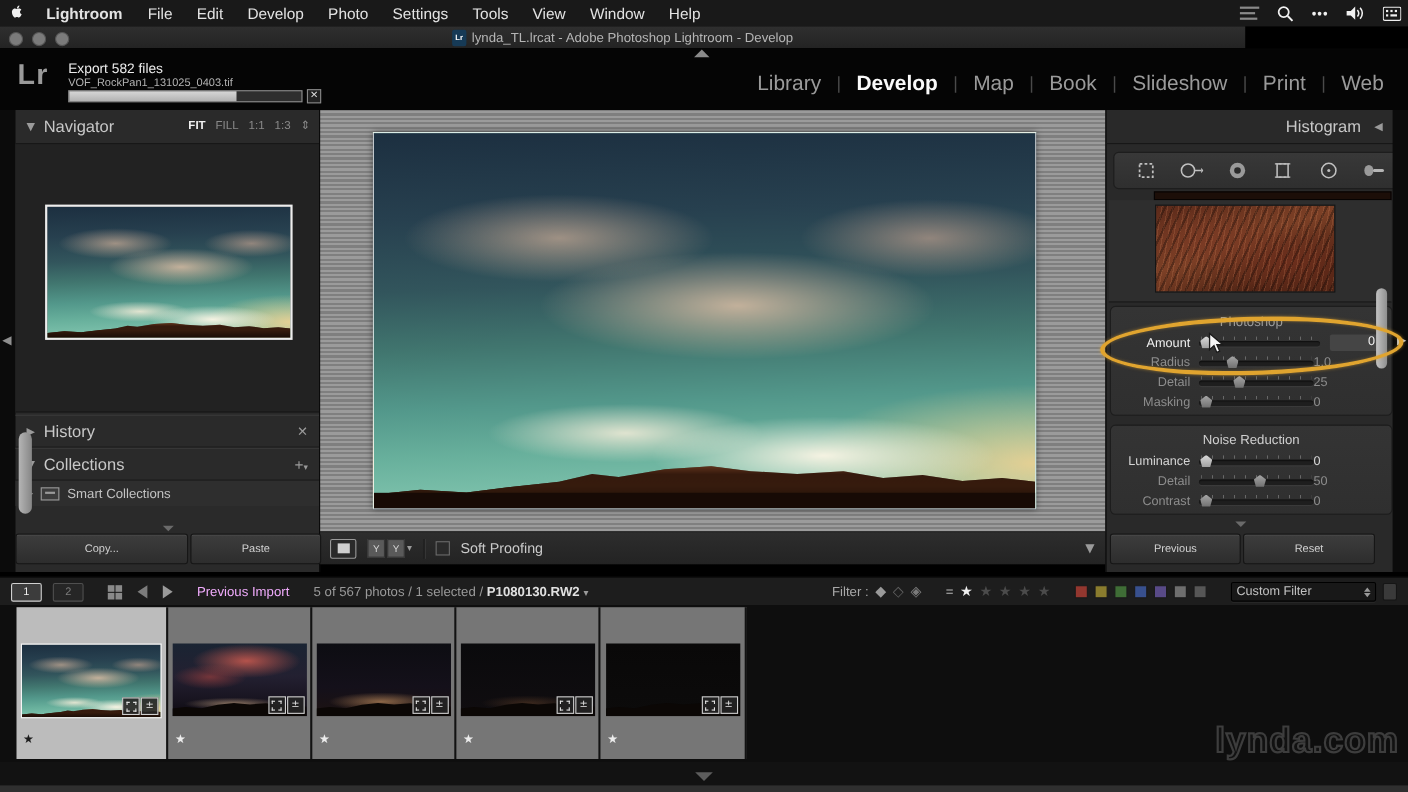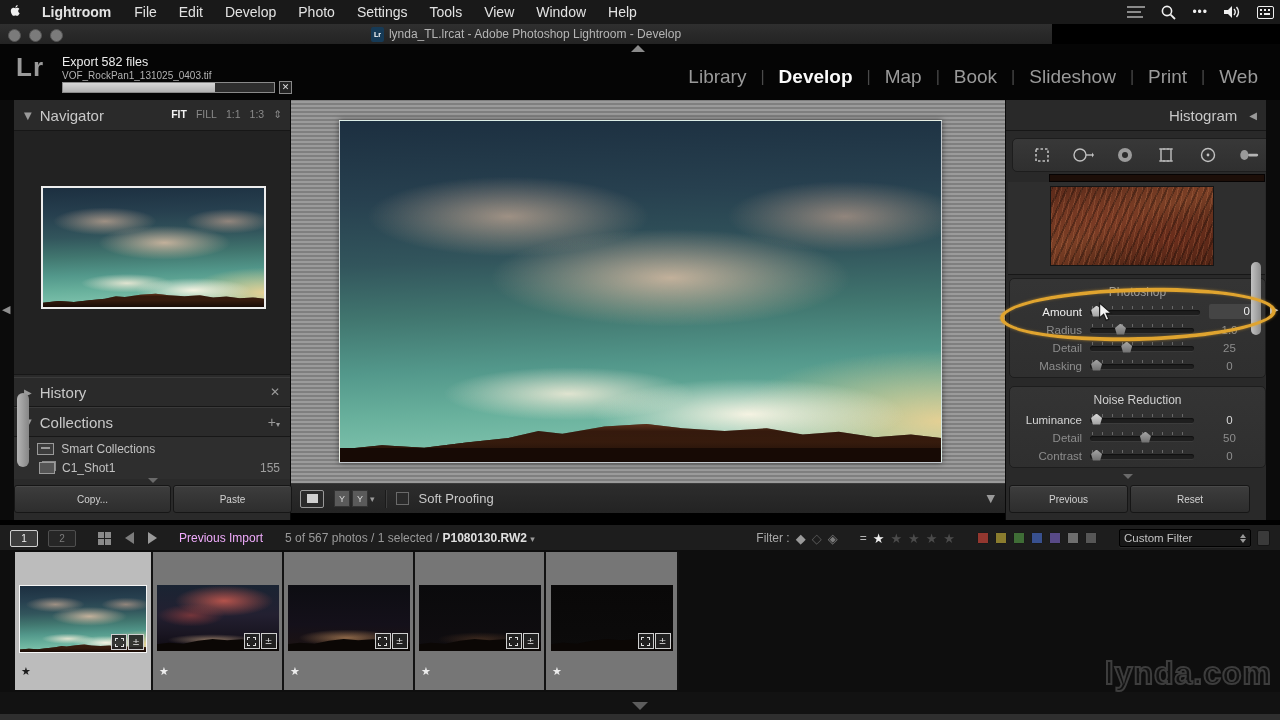--- a/index.html
+++ b/index.html
@@ -10,21 +10,21 @@
   .ico{font-family:"DejaVu Sans",sans-serif;}
 
   
   .menubar{left:0;top:0;width:1280px;height:24px;background:#191919;display:flex;align-items:center;color:#e3e3e3;font-size:14px;}
   .menubar .apple{width:30px;text-align:center;}
   .menubar .mitem{padding:0 11px;line-height:24px;}
   .menubar .appname{font-weight:bold;padding:0 12px;}
   .mb-right{position:absolute;right:6px;top:0;height:24px;display:flex;align-items:center;gap:16px;}
 
   
-  .titlebar{left:0;top:24px;width:1052px;height:20px;background:linear-gradient(#2f2f2f,#232323);border-bottom:1px solid #000;display:flex;align-items:center;justify-content:center;color:#b5b5b5;font-size:12px;}
+  .titlebar{left:0;top:24px;width:1132px;height:20px;background:linear-gradient(#2f2f2f,#232323);border-bottom:1px solid #000;display:flex;align-items:center;justify-content:center;color:#b5b5b5;font-size:12px;}
   .tl{position:absolute;left:8px;top:5px;display:flex;gap:8px;}
   .tl i{width:11px;height:11px;border-radius:50%;background:#7b7b7b;border:1px solid #555;display:block;}
   .docicon{display:inline-flex;align-items:center;justify-content:center;width:13px;height:15px;background:#163a56;border-radius:2px;color:#fff;font-size:7px;font-weight:bold;margin-right:5px;}
 
   
   .toppanel{left:0;top:44px;width:1280px;height:56px;background:#050505;}
   .lrlogo{left:16px;top:52px;color:#9a9a9a;font-size:26px;font-weight:bold;letter-spacing:1px;}
   .exp-h{left:62px;top:55px;color:#ececec;font-size:12.5px;}
   .exp-f{left:62px;top:70px;color:#b3b3b3;font-size:10px;}
   .pbar{left:62px;top:82px;width:211px;height:9px;border:1px solid #8a8a8a;background:#2e2e2e;}
@@ -106,21 +106,21 @@
   .sectitle{text-align:center;font-size:12px;color:#9c9c9c;padding-top:6px;}
   .sectitle.bright{color:#cfcfcf;}
   .srow{position:relative;height:18px;display:flex;align-items:center;}
   .slabel{width:72px;text-align:right;font-size:11.5px;color:#8d8d8d;padding-right:8px;}
   .slabel.bright{color:#efefef;}
   .strack{position:relative;width:104px;height:5px;background:#1e1e1e;border-radius:3px;box-shadow:inset 0 1px 1px #101010,0 1px 0 rgba(255,255,255,.05);}
   .strack::before{content:"";position:absolute;left:2px;right:2px;top:-4px;height:3px;
     background:repeating-linear-gradient(90deg,rgba(150,150,150,.55) 0 1px,rgba(0,0,0,0) 1px 10px);}
   .sknob{position:absolute;top:-4px;width:11px;height:11px;background:linear-gradient(#d9d9d9,#9f9f9f);clip-path:polygon(50% 0,100% 40%,83% 100%,17% 100%,0 40%);}
   .sknob.dim{background:linear-gradient(#a5a5a5,#6f6f6f);}
-  .sval{flex:1;text-align:center;font-size:11.5px;color:#8d8d8d;}
+  .sval{flex:1;text-align:left;font-size:11.5px;color:#8d8d8d;}
   .sval.bright{color:#d8d8d8;}
   .valbox{position:absolute;right:10px;top:1px;width:46px;height:15px;background:#454545;border-radius:2px;color:#f0f0f0;font-size:11.5px;text-align:right;line-height:15px;padding-right:5px;box-sizing:border-box;}
 
   .rp-scroll{position:absolute;left:1251px;top:262px;width:10px;height:73px;background:linear-gradient(90deg,#c2c2c2,#8f8f8f);border-radius:5px;}
   .lp-scroll{position:absolute;left:17px;top:393px;width:12px;height:74px;background:linear-gradient(90deg,#b5b5b5,#868686);border-radius:6px;}
 
   
   .ellipse{position:absolute;left:1000px;top:288px;width:268px;height:45px;border:4px solid #e0a42f;border-radius:50%;transform:rotate(-1.5deg);box-shadow:0 0 3px rgba(224,164,47,.6),inset 0 0 3px rgba(224,164,47,.4);}
 
   
@@ -318,26 +318,20 @@
     <div class="sechead">
       <span class="tri ico">▼</span>
       <span>Collections</span>
       <span class="hx" style="font-size:14px;"><span>+</span><span class="ico" style="font-size:8px;">▾</span></span>
     </div>
     <div class="collbody">
       <div class="collrow">
         <span class="tri ico" style="font-size:8px;">▶</span>
         <span class="boxico slot"></span>
         <span>Smart Collections</span>
-      </div>
-      <div class="collrow">
-        <span style="width:8px;"></span>
-        <span class="stackico"></span>
-        <span>C1_Shot1</span>
-        <span class="cnt">155</span>
       </div>
     </div>
   </div>
   <div class="abs endmark" style="left:134px;top:378px;"></div>
   <div class="abs btn" style="left:0px;top:385px;width:155px;height:26px;">Copy...</div>
   <div class="abs btn" style="left:159px;top:385px;width:117px;height:26px;">Paste</div>
 </div>
 <div class="lp-scroll"></div>
 
 <div class="abs rightpanel">

